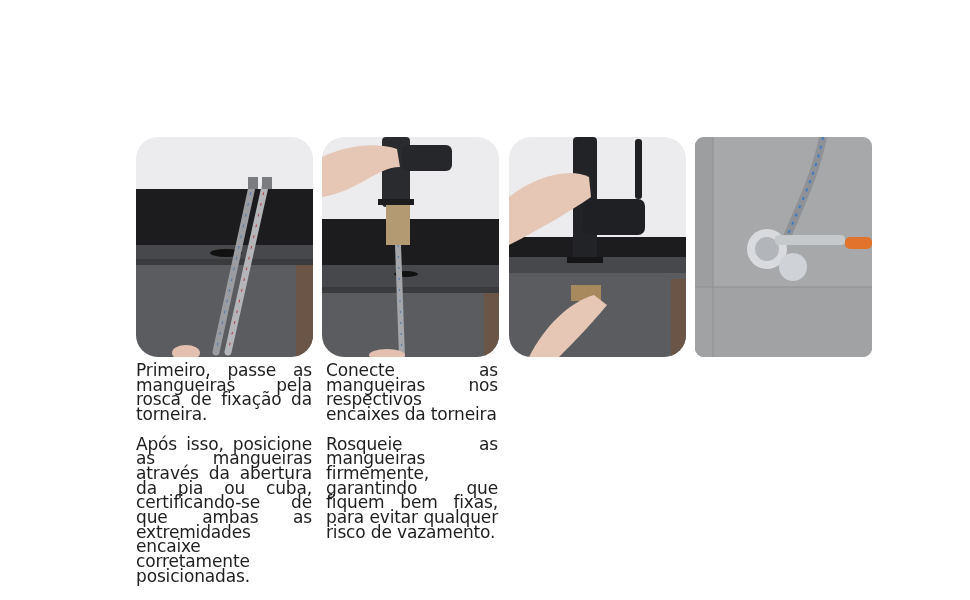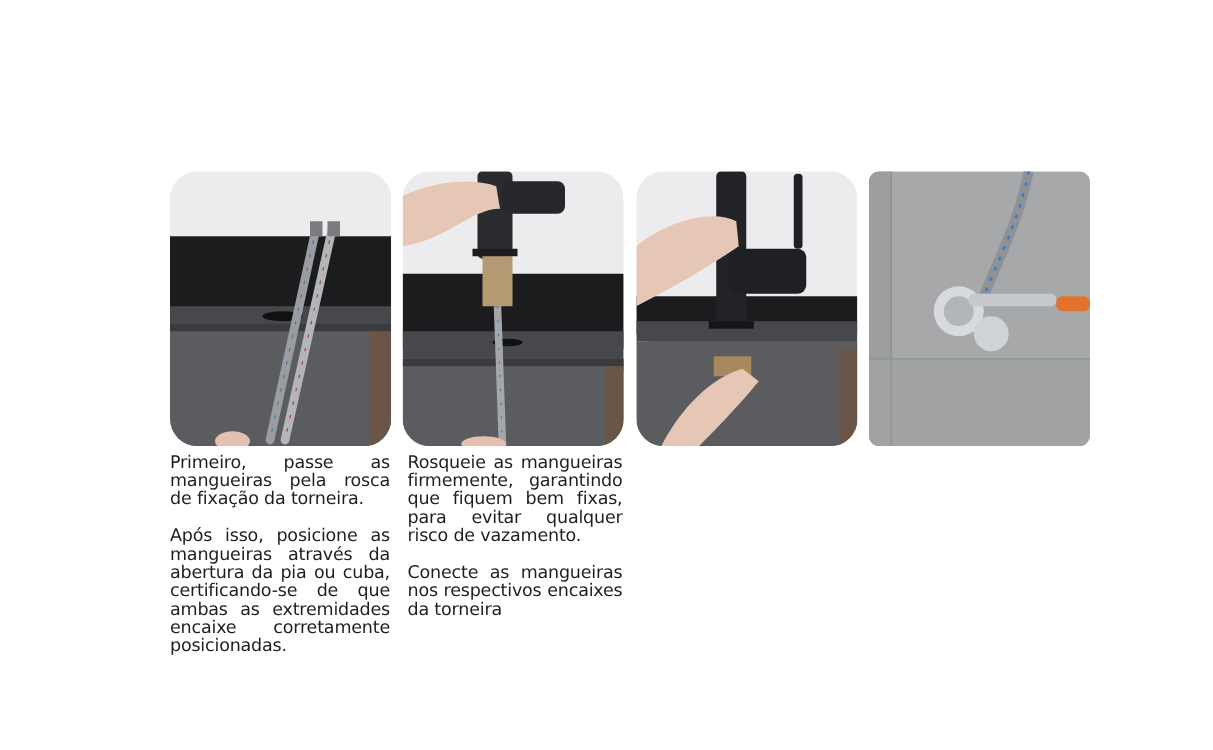--- a/index.html
+++ b/index.html
@@ -7,21 +7,21 @@
     width:970px; height:600px; background:#ffffff; position:relative; overflow:hidden;
     font-family:"DejaVu Sans", sans-serif;
   }
   .col { position:absolute; top:137px; width:177px; }
   .photo {
     width:177px; height:220px; border-radius:22px; overflow:hidden; position:relative;
   }
   .photo svg { display:block; width:177px; height:220px; }
   .photo.r-small { border-radius:9px; }
   .text {
-    margin-top:6px; color:#1e1e1e; font-size:14px; line-height:14.7px;
+    margin-top:6px; color:#1e1e1e; font-size:17px; line-height:14.7px;
     text-align:justify; letter-spacing:-0.15px; padding:0 1px 0 0;
   }
   .text p { margin:0 0 14.7px 0; }
   .c1 { left:136px; } .c2 { left:322px; } .c3 { left:509px; } .c4 { left:695px; }
   .c2 .text, .c3 .text, .c4 .text { padding-left:4px; }
 </style>
 </head>
 <body>
 
 <div class="col c1">
@@ -65,22 +65,22 @@
       <rect x="80" y="8" width="50" height="26" rx="6" fill="#26272a"></rect>
       <rect x="56" y="62" width="36" height="6" fill="#1d1d1f"></rect>
       <rect x="64" y="68" width="24" height="40" fill="#b49a72"></rect>
       <line x1="76" y1="108" x2="80" y2="220" stroke="#a4a6aa" stroke-width="6"></line>
       <line x1="76" y1="108" x2="80" y2="220" stroke="#4a78b0" stroke-width="1" stroke-dasharray="2 9"></line>
       <path d="M0,20 C25,8 55,5 75,12 L78,30 C55,30 35,55 0,60 Z" fill="#e6c6b5"></path>
       <ellipse cx="65" cy="218" rx="18" ry="6" fill="#e3c0b0"></ellipse>
     </svg>
   </div>
   <div class="text">
+    <p>Conecte as mangueiras nos respectivos encaixes da torneira</p>
     <p>Rosqueie as mangueiras firmemente, garantindo que fiquem bem fixas, para evitar qualquer risco de vazamento.</p>
-    <p>Conecte as mangueiras nos respectivos encaixes da torneira</p>
   </div>
 </div>
 
 <div class="col c3">
   <div class="photo" title="Hands fixing the faucet base nut under the sink">
     <svg viewBox="0 0 177 220">
       <rect width="177" height="220" fill="#ececee"></rect>
       <rect y="100" width="177" height="30" fill="#1c1c1e"></rect>
       <polygon points="0,120 177,120 177,142 0,136" fill="#47484b"></polygon>
       <rect y="136" width="177" height="84" fill="#5b5c5f"></rect>

